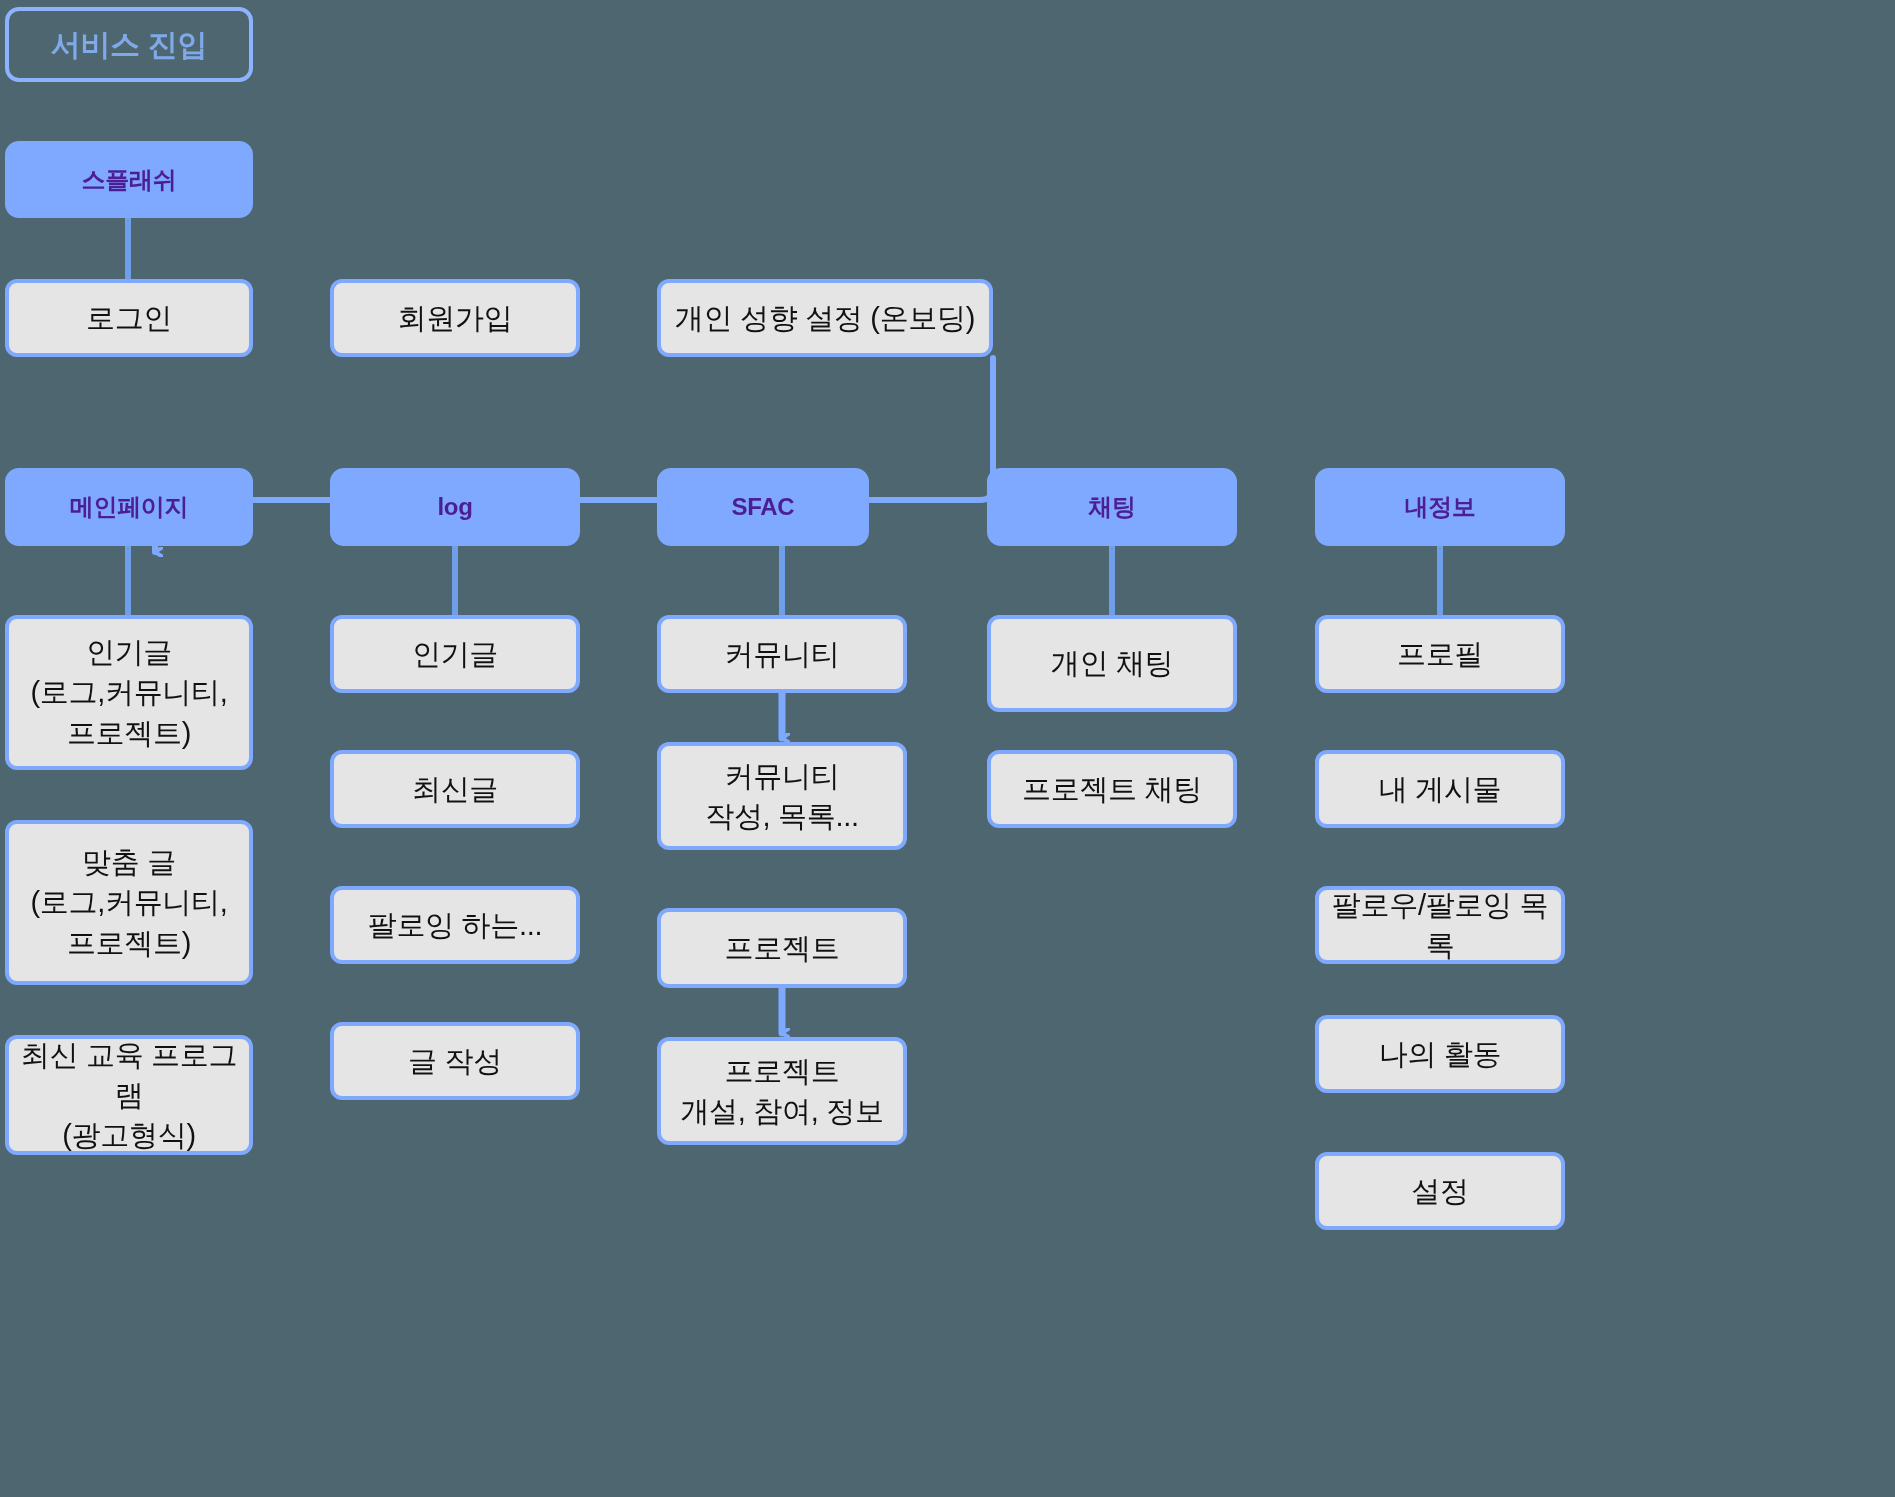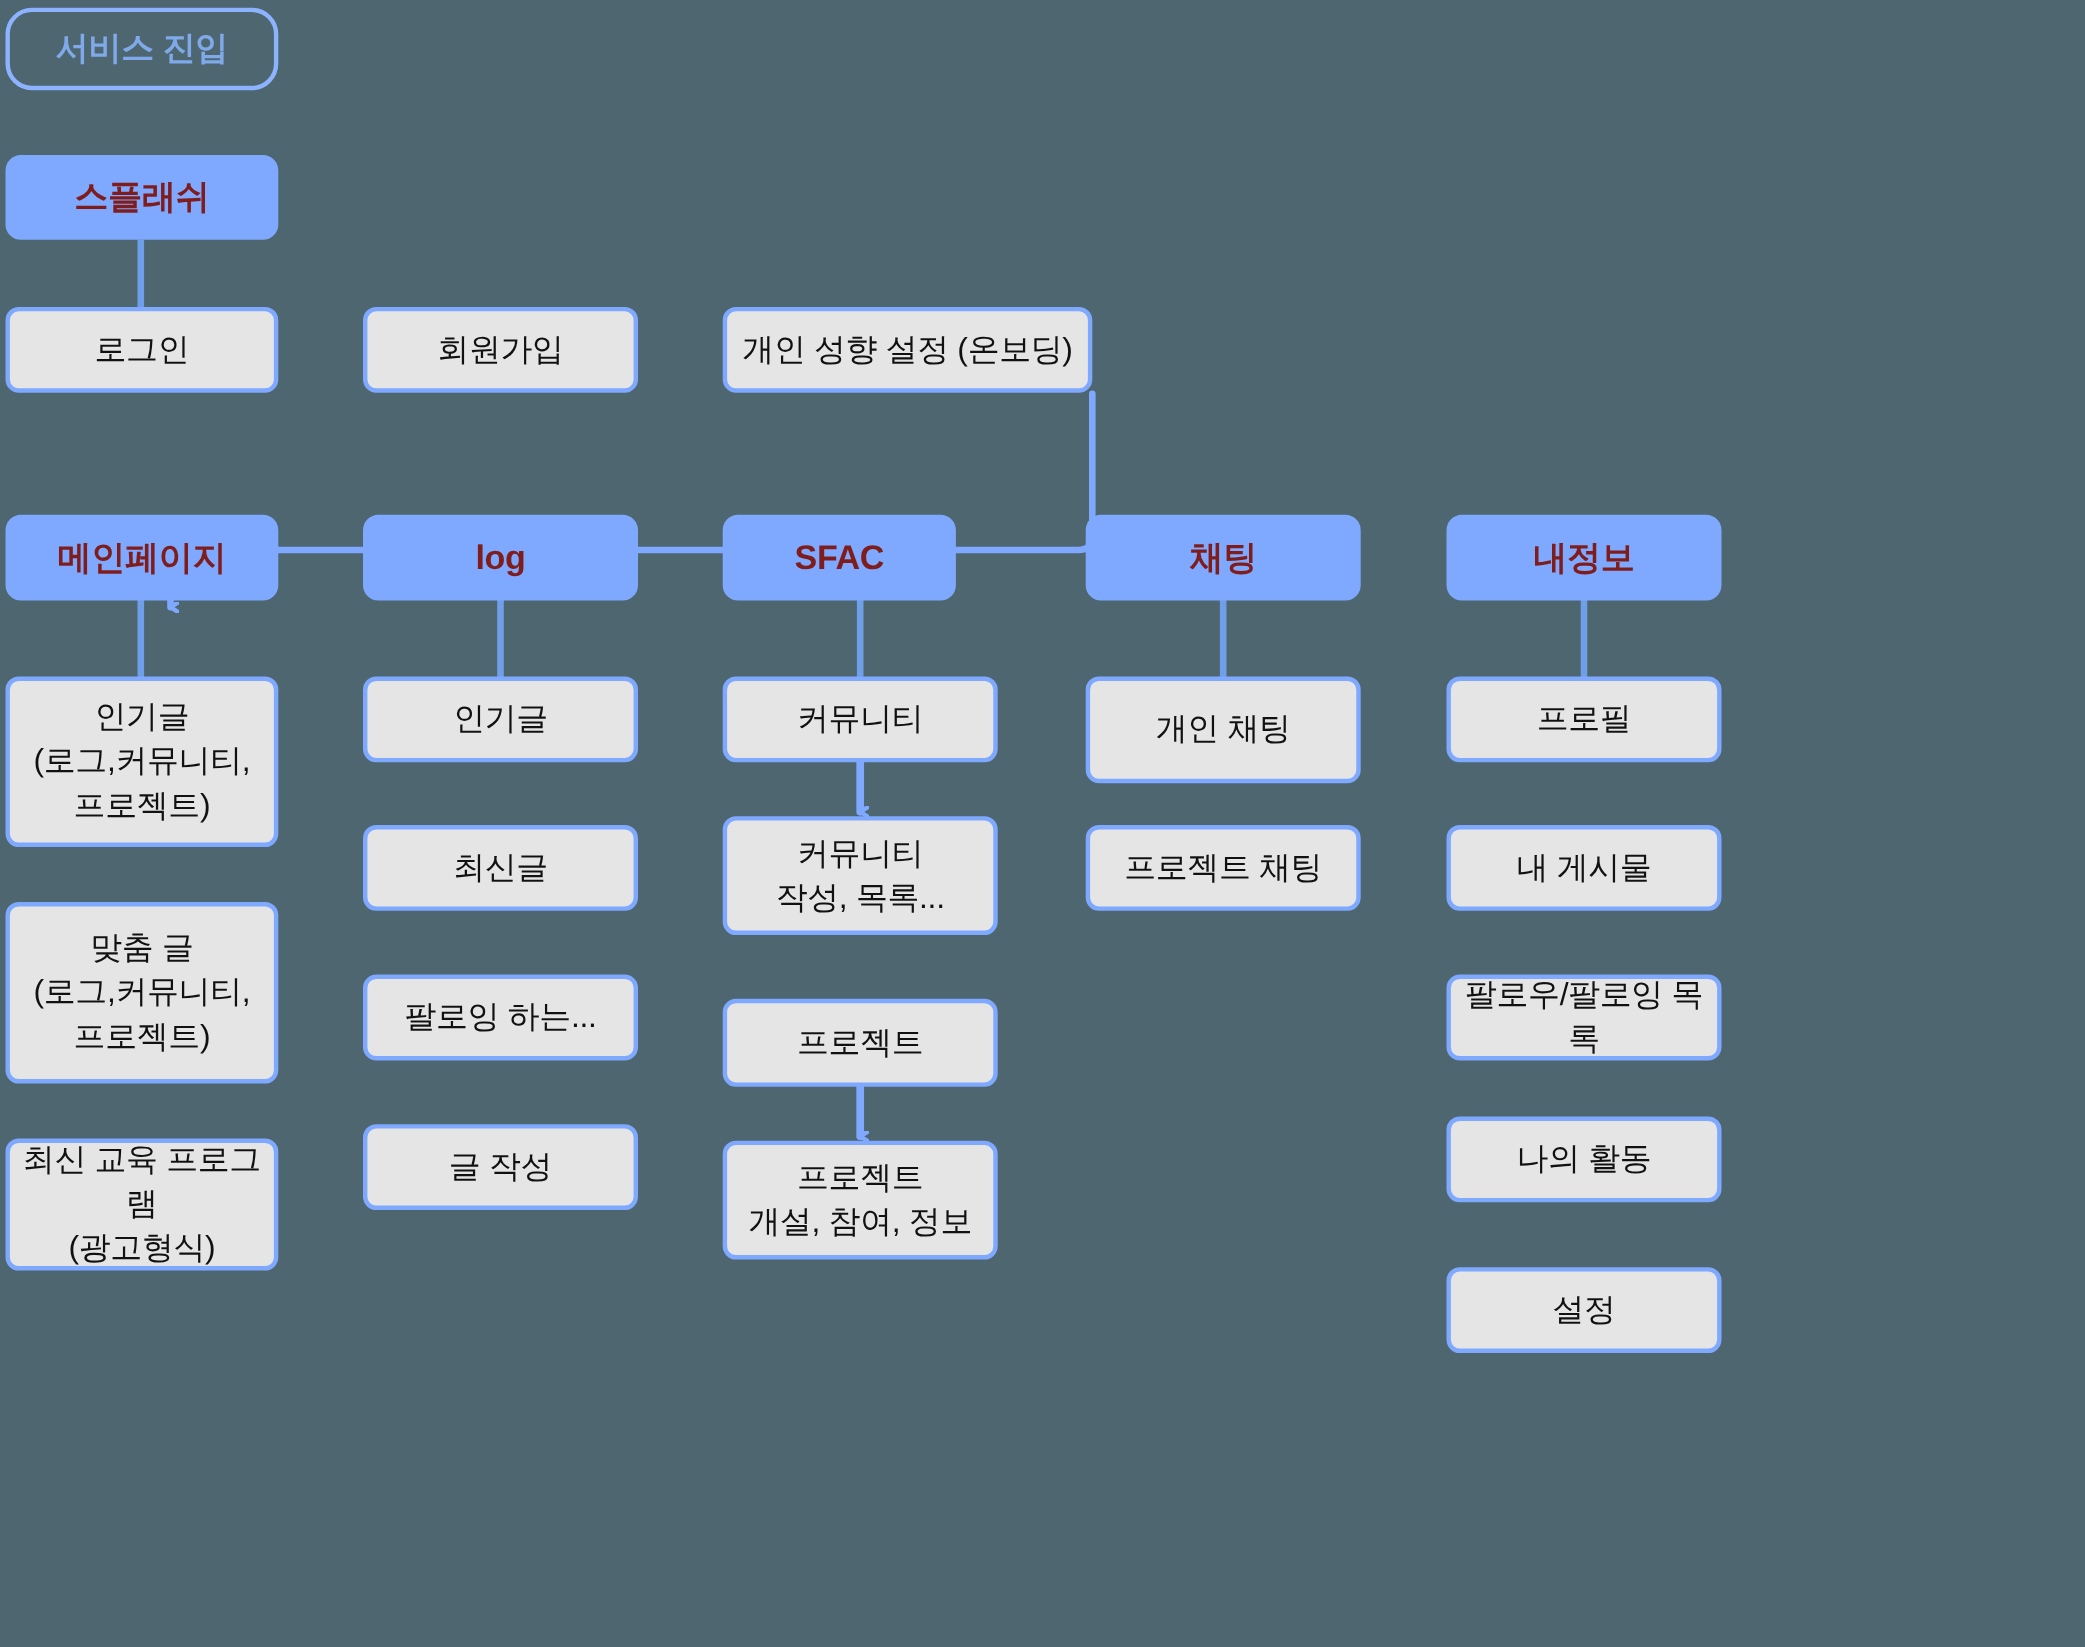--- a/index.html
+++ b/index.html
@@ -24,32 +24,32 @@
     color:#111111;
     font-size:29px;
     line-height:1.38;
     letter-spacing:-0.3px;
     white-space:pre-line;
     padding:4px 8px;
   }
   .node.header{
     background:#7fa9ff;
     border-color:#7fa9ff;
-    color:#7f1d1d;
+    color:#4c1d95;
     font-weight:bold;
-    font-size:31px;
+    font-size:24px;
     border-radius:14px;
   }
   .node.ghost{
     background:transparent;
     border:4px solid #8db3ff;
     color:#7fa9e8;
     font-weight:bold;
     font-size:30px;
-    border-radius:24px;
+    border-radius:14px;
   }
 </style>
 </head>
 <body>
 
 <div id="canvas">
 
   <svg id="wires" viewBox="0 0 1895 1497" xmlns="http://www.w3.org/2000/svg">
     <defs>
       <marker id="arrowhead" markerWidth="10" markerHeight="9" refX="5" refY="8" orient="auto" markerUnits="userSpaceOnUse">

